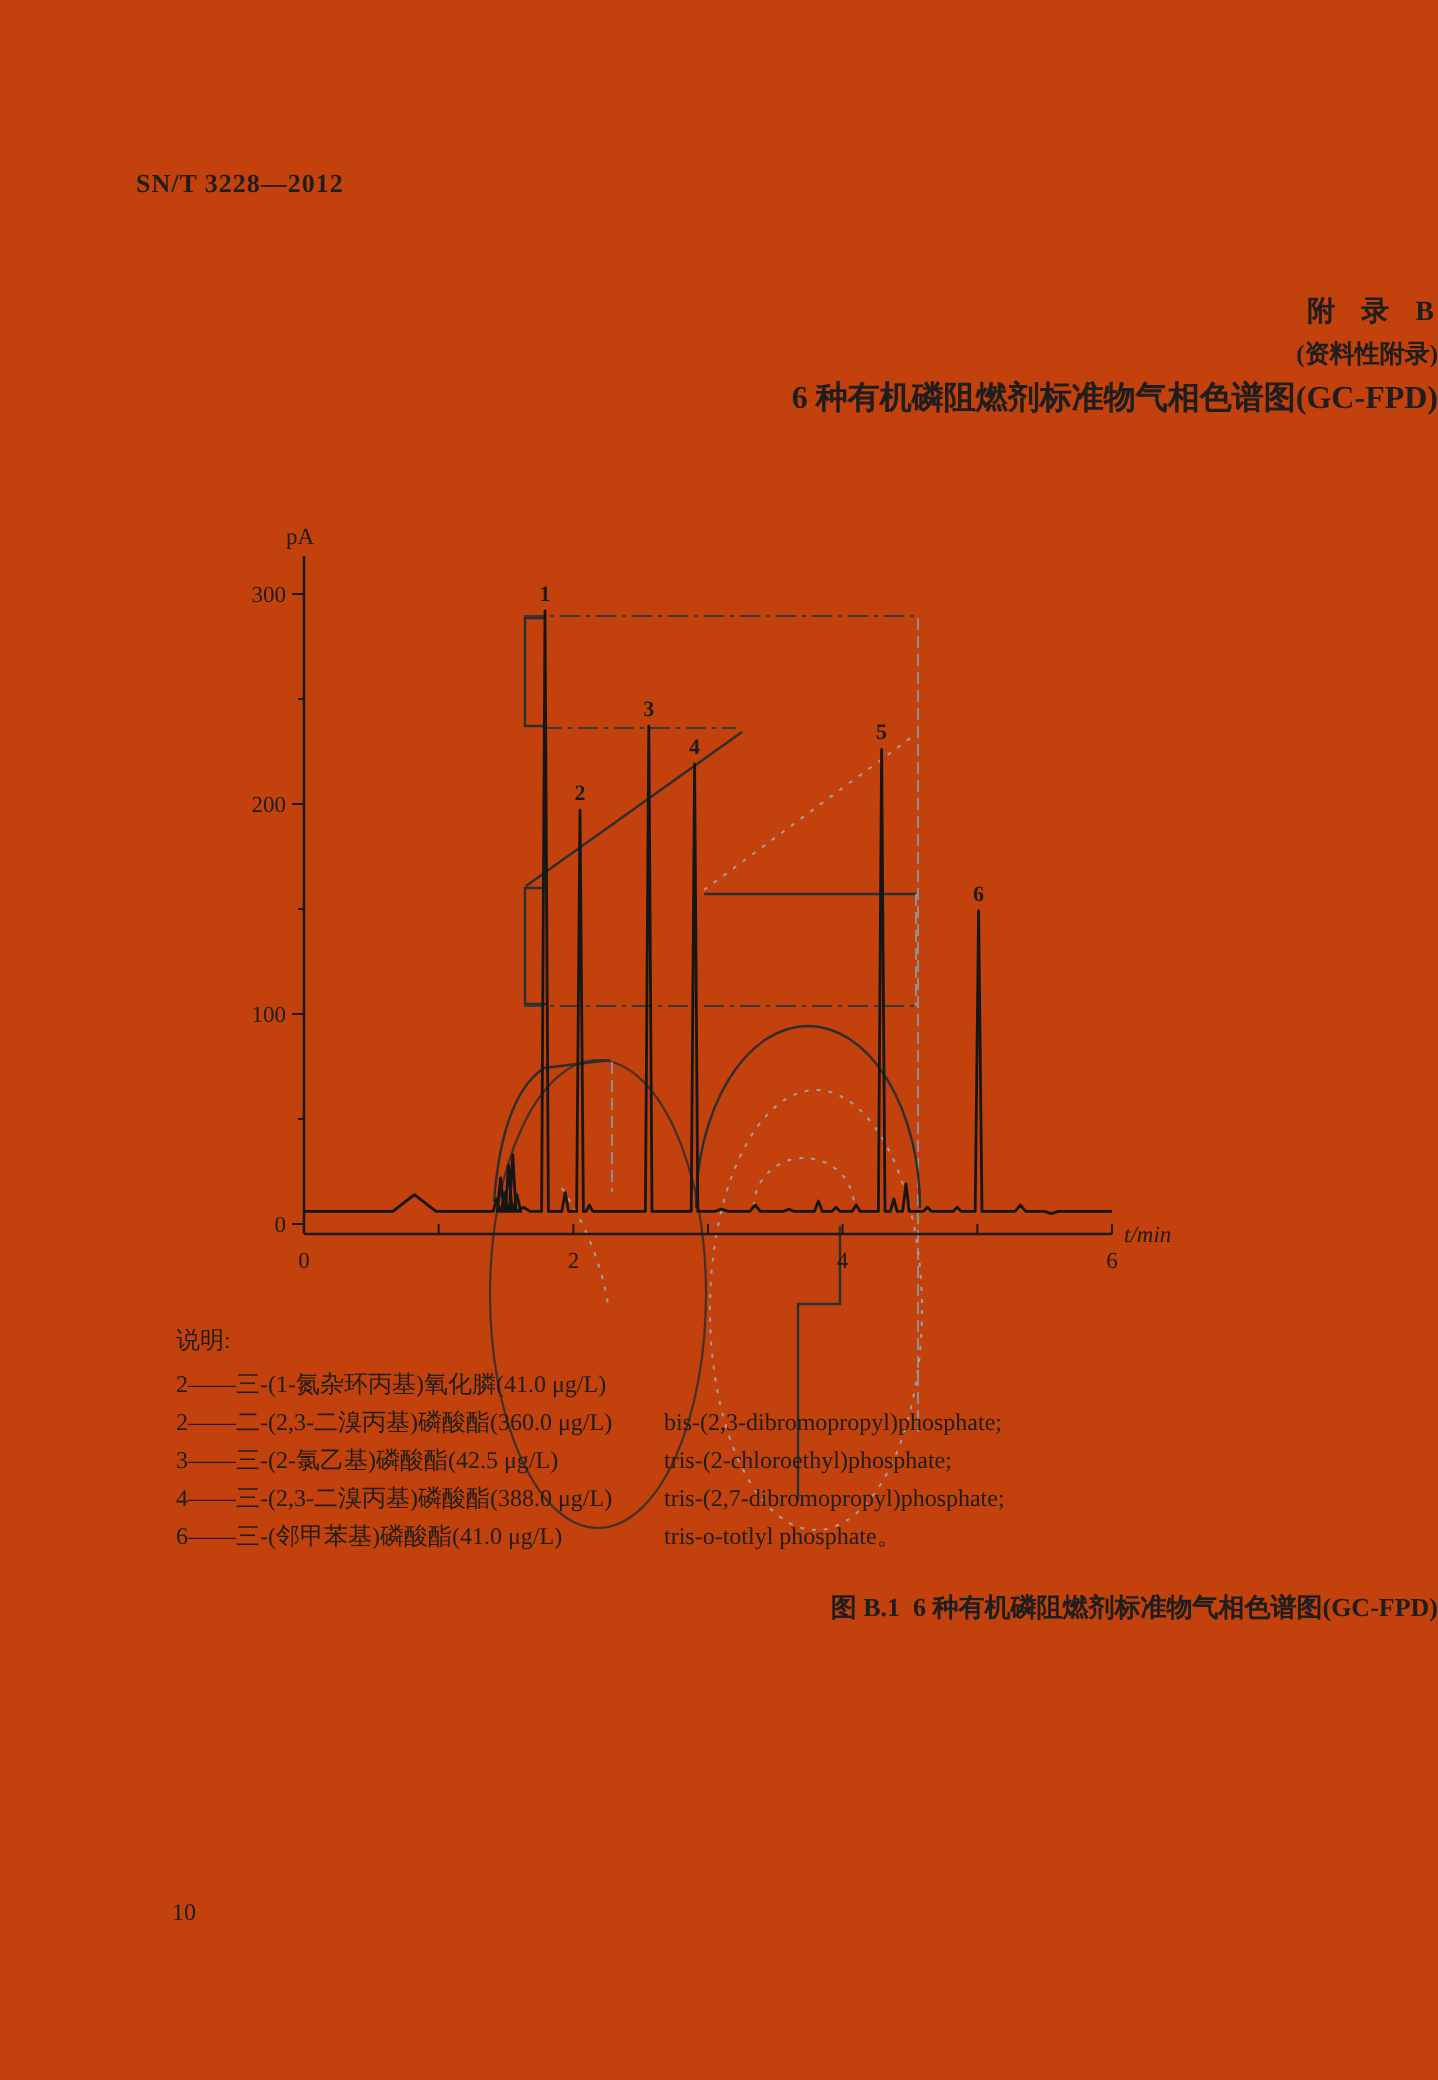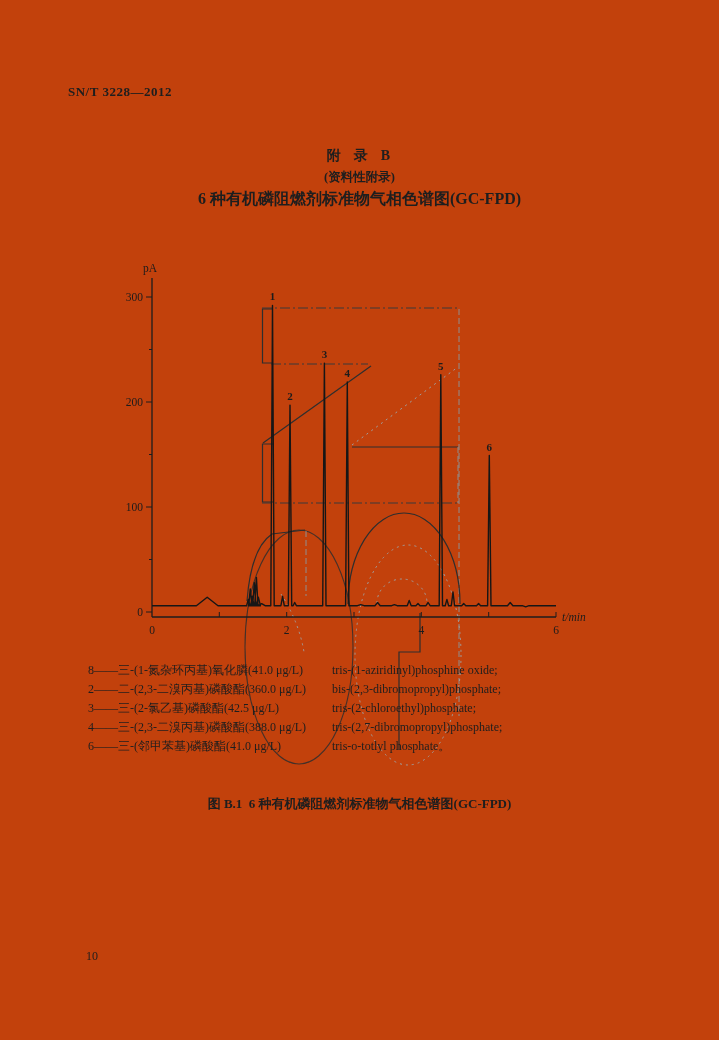--- a/index.html
+++ b/index.html
@@ -14,21 +14,21 @@
     overflow: hidden;
   }
   .doc-header {
     position: absolute;
     left: 68px;
     top: 84px;
     font-size: 13px;
     font-weight: bold;
     letter-spacing: 0.5px;
   }
-  .center-block { position: absolute; left: 0; width: 719px; text-align: center; white-space: pre; }
+  .center-block { position: absolute; left: 0; width: 719px; text-align: right; white-space: pre; }
   .appendix-title { top: 147px; font-size: 14px; font-weight: bold; letter-spacing: 2px; }
   .appendix-subtitle { top: 169px; font-size: 12.5px; font-weight: bold; }
   .appendix-heading { top: 189px; font-size: 16px; font-weight: bold; }
   .figure-caption { top: 795px; font-size: 13px; font-weight: bold; }
   .chart-svg { position: absolute; left: 0; top: 0; width: 719px; height: 1040px; }
   .axis-line { stroke: #1c1c1c; stroke-width: 1.3; fill: none; }
   .tick { stroke: #1c1c1c; stroke-width: 1; }
   .axis-num {
     font-family: "Liberation Serif", "DejaVu Serif", serif;
     font-size: 11.5px;
@@ -129,23 +129,23 @@
         <text x="272.5" y="300.4" class="peak-num">1</text>
         <text x="290.0" y="400.1" class="peak-num">2</text>
         <text x="324.4" y="358.1" class="peak-num">3</text>
         <text x="347.3" y="377.0" class="peak-num">4</text>
         <text x="440.8" y="369.7" class="peak-num">5</text>
         <text x="489.3" y="450.5" class="peak-num">6</text>
       </g>
   </svg>
 
   <div class="legend-block">
+    <div class="legend-notes">说明:</div>
     <div class="legend-row">
-      <span class="legend-zh">8——三-(1-氮杂环丙基)氧化膦(41.0 μg/L)</span>
-      <span class="legend-en">tris-(1-aziridinyl)phosphine oxide;</span>
+      <span class="legend-zh">2——三-(1-氮杂环丙基)氧化膦(41.0 μg/L)</span>
     </div>
     <div class="legend-row">
       <span class="legend-zh">2——二-(2,3-二溴丙基)磷酸酯(360.0 μg/L)</span>
       <span class="legend-en">bis-(2,3-dibromopropyl)phosphate;</span>
     </div>
     <div class="legend-row">
       <span class="legend-zh">3——三-(2-氯乙基)磷酸酯(42.5 μg/L)</span>
       <span class="legend-en">tris-(2-chloroethyl)phosphate;</span>
     </div>
     <div class="legend-row">

